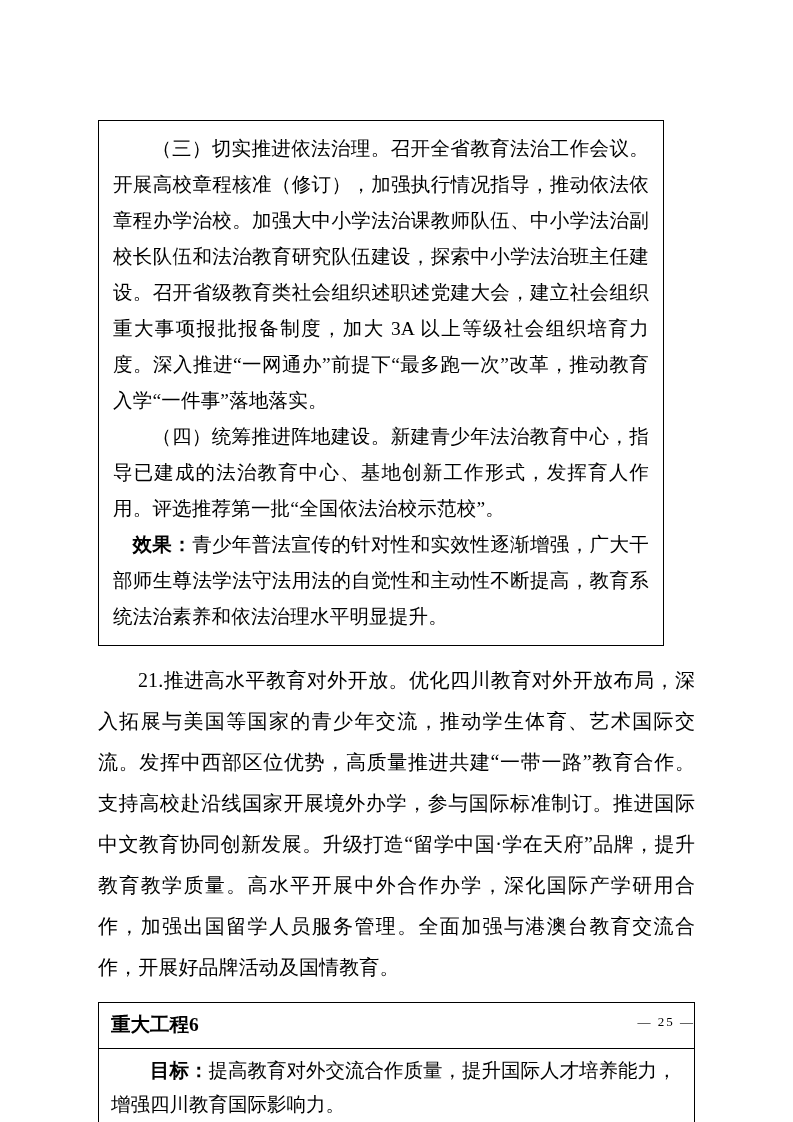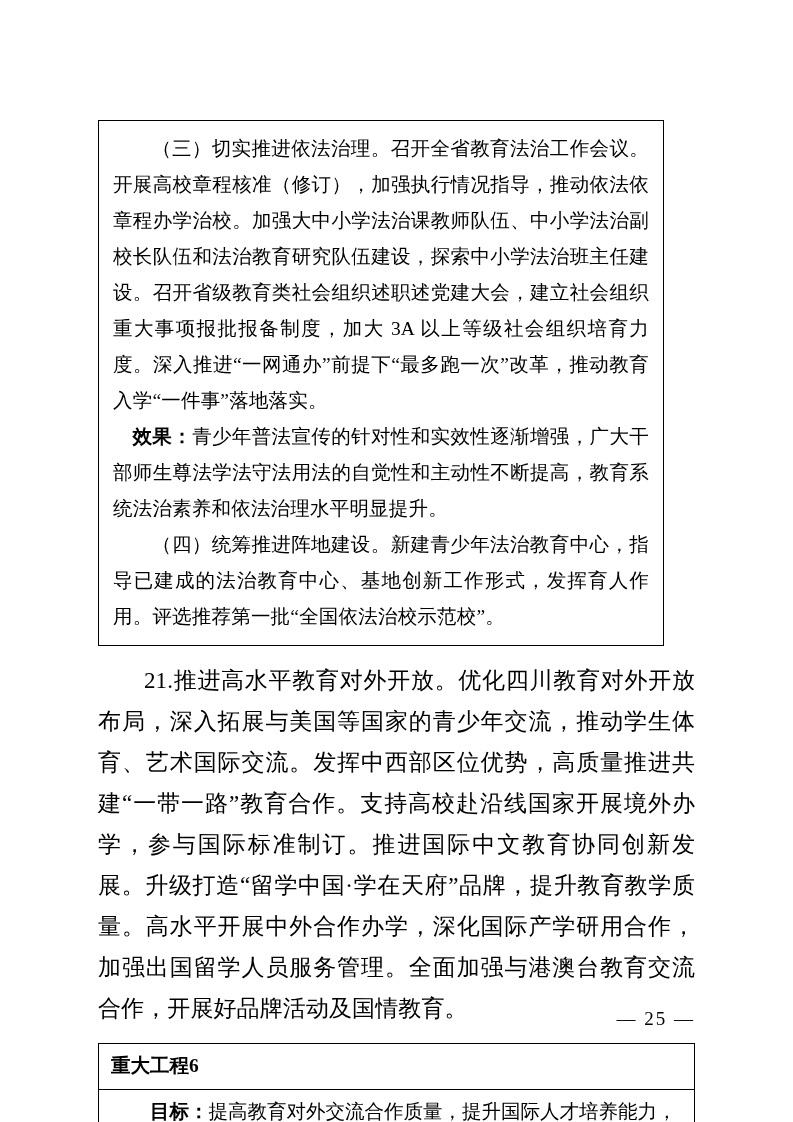--- a/index.html
+++ b/index.html
@@ -46,21 +46,21 @@
   }
   .para + .para { margin-top: 0; }
 
   .indent { text-indent: 2em; }
   .indent-1 { text-indent: 1em; }
 
   .bold { font-weight: bold; }
 
   
   .body-para {
-    font-size: 23px;
+    font-size: 20px;
     line-height: 41px;
     text-align: justify;
     text-justify: inter-ideograph;
     margin: 14px 0 0 0;
     text-indent: 2em;
     letter-spacing: 0.1px;
   }
 
   
   .project-table {
@@ -90,34 +90,34 @@
   }
   .cell-label {
     font-weight: bold;
   }
 
   
   .page-number {
     position: absolute;
     right: 98px;
     bottom: 92px;
-    font-size: 19px;
+    font-size: 13px;
     letter-spacing: 2px;
     font-family: "Liberation Serif", serif;
   }
 </style>
 </head>
 <body>
 
 <div class="page">
 
   <div class="framed-block">
     <p class="para indent">（三）切实推进依法治理。召开全省教育法治工作会议。开展高校章程核准（修订），加强执行情况指导，推动依法依章程办学治校。加强大中小学法治课教师队伍、中小学法治副校长队伍和法治教育研究队伍建设，探索中小学法治班主任建设。召开省级教育类社会组织述职述党建大会，建立社会组织重大事项报批报备制度，加大 3A 以上等级社会组织培育力度。深入推进“一网通办”前提下“最多跑一次”改革，推动教育入学“一件事”落地落实。</p>
+    <p class="para indent">（四）统筹推进阵地建设。新建青少年法治教育中心，指导已建成的法治教育中心、基地创新工作形式，发挥育人作用。评选推荐第一批“全国依法治校示范校”。</p>
     <p class="para indent-1"><span class="bold">效果：</span><span>青少年普法宣传的针对性和实效性逐渐增强，广大干部师生尊法学法守法用法的自觉性和主动性不断提高，教育系统法治素养和依法治理水平明显提升。</span></p>
-    <p class="para indent">（四）统筹推进阵地建设。新建青少年法治教育中心，指导已建成的法治教育中心、基地创新工作形式，发挥育人作用。评选推荐第一批“全国依法治校示范校”。</p>
   </div>
 
   <p class="body-para">21.推进高水平教育对外开放。优化四川教育对外开放布局，深入拓展与美国等国家的青少年交流，推动学生体育、艺术国际交流。发挥中西部区位优势，高质量推进共建“一带一路”教育合作。支持高校赴沿线国家开展境外办学，参与国际标准制订。推进国际中文教育协同创新发展。升级打造“留学中国·学在天府”品牌，提升教育教学质量。高水平开展中外合作办学，深化国际产学研用合作，加强出国留学人员服务管理。全面加强与港澳台教育交流合作，开展好品牌活动及国情教育。</p>
 
   <table class="project-table">
     <tbody>
       <tr>
         <td class="tbl-title">重大工程6</td>
       </tr>
       <tr>

